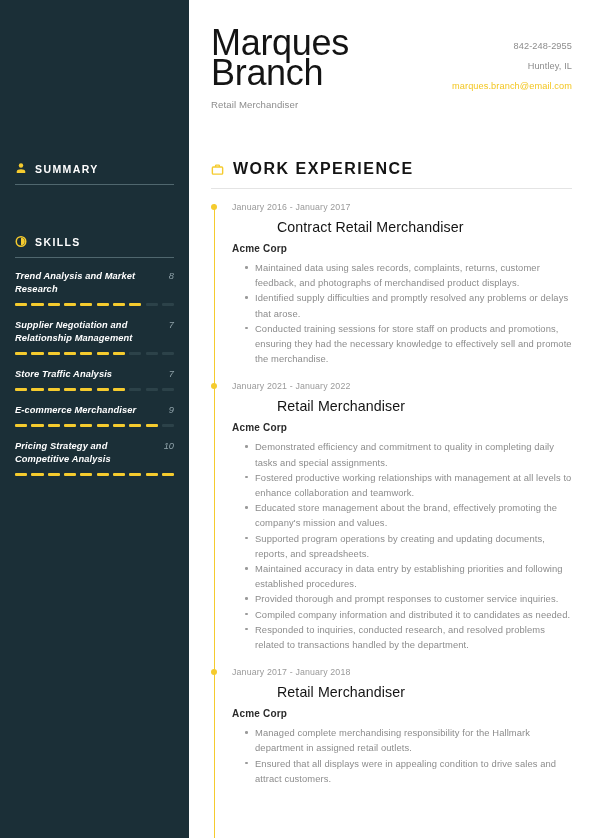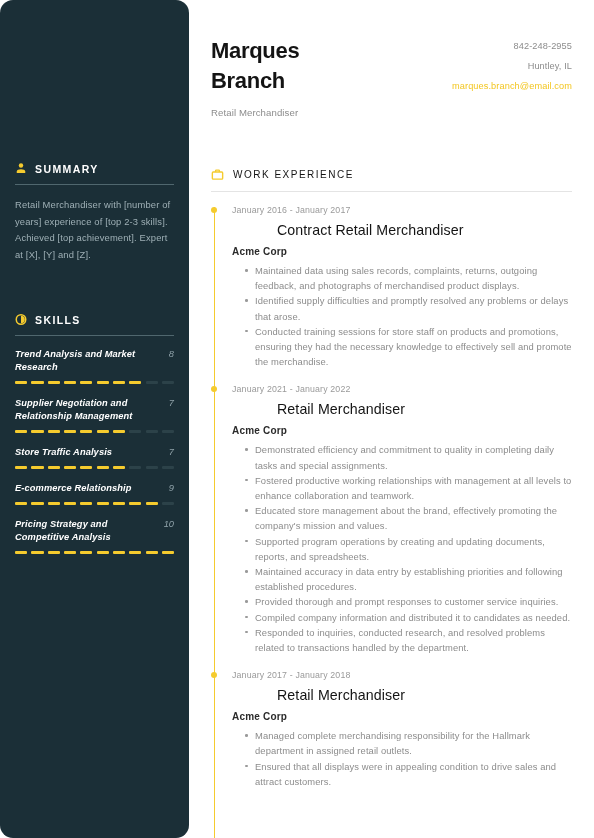--- a/index.html
+++ b/index.html
@@ -19,21 +19,20 @@
   }
 
   
   .sidebar {
     width: 189px;
     min-width: 189px;
     height: 838px;
     background: #1b2f37;
     padding: 0 15px;
     position: relative;
-    border-radius: 13px;
   }
   .side-section { margin-top: 0; }
   .side-head {
     display: flex;
     align-items: center;
     gap: 8px;
     padding-top: 2px;
   }
   .side-head-title {
     color: #ffffff;
@@ -100,48 +99,47 @@
     position: relative;
   }
   .header {
     display: flex;
     justify-content: space-between;
     align-items: flex-start;
     padding-top: 28px;
   }
   .name {
     color: #141414;
-    font-size: 22px;
-    font-weight: bold;
+    font-size: 36px;
+    font-weight: normal;
     line-height: 30px;
     letter-spacing: -0.3px;
     max-width: 170px;
-    margin-top: 8px;
   }
   .job-title {
     color: #8c8c8c;
     font-size: 9.6px;
     margin-top: 11px;
     letter-spacing: 0.1px;
   }
   .contact { text-align: right; padding-top: 8px; margin-left: 40px; }
   .contact div { font-size: 9.2px; line-height: 20px; letter-spacing: 0.1px; }
   .c-phone, .c-loc { color: #8c8c8c; }
   .c-mail { color: #f3c620; }
 
   .exp-head {
     display: flex;
     align-items: center;
     gap: 9px;
     margin-top: 50px;
   }
   .exp-head-title {
     color: #141414;
-    font-size: 10px;
-    font-weight: normal;
+    font-size: 16px;
+    font-weight: bold;
     letter-spacing: 1.5px;
   }
   .exp-divider {
     height: 1px;
     background: #e4e4e4;
     margin-top: 10px;
   }
 
   .timeline { position: relative; padding-top: 12px; }
   .job {
@@ -227,21 +225,20 @@
       <div class="side-head">
         <span class="ic">
           <svg width="12" height="13" viewBox="0 0 24 24" fill="#f5cb2e">
             <circle cx="12" cy="6" r="4.4"></circle>
             <path d="M3.5 21v-3.2c0-2.6 3.8-4.3 8.5-4.3s8.5 1.7 8.5 4.3V21z"></path>
           </svg>
         </span>
         <span class="side-head-title">SUMMARY</span>
       </div>
       <div class="side-divider"></div>
-      <p class="summary-text">Retail Merchandiser with [number of years] experience of [top 2-3 skills]. Achieved [top achievement]. Expert at [X], [Y] and [Z].</p>
     </div>
 
     <div class="side-section" style="margin-top:48px">
       <div class="side-head">
         <span class="ic">
           <svg width="12" height="13" viewBox="0 0 24 24">
             <circle cx="12" cy="12" r="9.5" fill="none" stroke="#f5cb2e" stroke-width="3"></circle>
             <path d="M12 4.5a7.5 7.5 0 0 1 0 15z" fill="#f5cb2e"></path>
           </svg>
         </span>
@@ -298,21 +295,21 @@
               <span class="dash on"></span>
               <span class="dash on"></span>
               <span class="dash on"></span>
               <span class="dash off"></span>
               <span class="dash off"></span>
               <span class="dash off"></span>
             </div>
           </div>
           <div class="skill-item">
             <div class="skill-row">
-              <span class="skill-name">E-commerce Relationship</span>
+              <span class="skill-name">E-commerce Merchandiser</span>
               <span class="skill-score">9</span>
             </div>
             <div class="skill-bar">
               <span class="dash on"></span>
               <span class="dash on"></span>
               <span class="dash on"></span>
               <span class="dash on"></span>
               <span class="dash on"></span>
               <span class="dash on"></span>
               <span class="dash on"></span>
@@ -368,21 +365,21 @@
       <span class="exp-head-title">WORK EXPERIENCE</span>
     </div>
     <div class="exp-divider"></div>
 
     <div class="timeline" id="jobs-list">
         <div class="job">
           <div class="job-date">January 2016 - January 2017</div>
           <div class="job-role">Contract Retail Merchandiser</div>
           <div class="job-company">Acme Corp</div>
           <ul class="bullets">
-            <li>Maintained data using sales records, complaints, returns, outgoing feedback, and photographs of merchandised product displays.</li>
+            <li>Maintained data using sales records, complaints, returns, customer feedback, and photographs of merchandised product displays.</li>
             <li>Identified supply difficulties and promptly resolved any problems or delays that arose.</li>
             <li>Conducted training sessions for store staff on products and promotions, ensuring they had the necessary knowledge to effectively sell and promote the merchandise.</li>
           </ul>
         </div>
         <div class="job">
           <div class="job-date">January 2021 - January 2022</div>
           <div class="job-role">Retail Merchandiser</div>
           <div class="job-company">Acme Corp</div>
           <ul class="bullets">
             <li>Demonstrated efficiency and commitment to quality in completing daily tasks and special assignments.</li>

